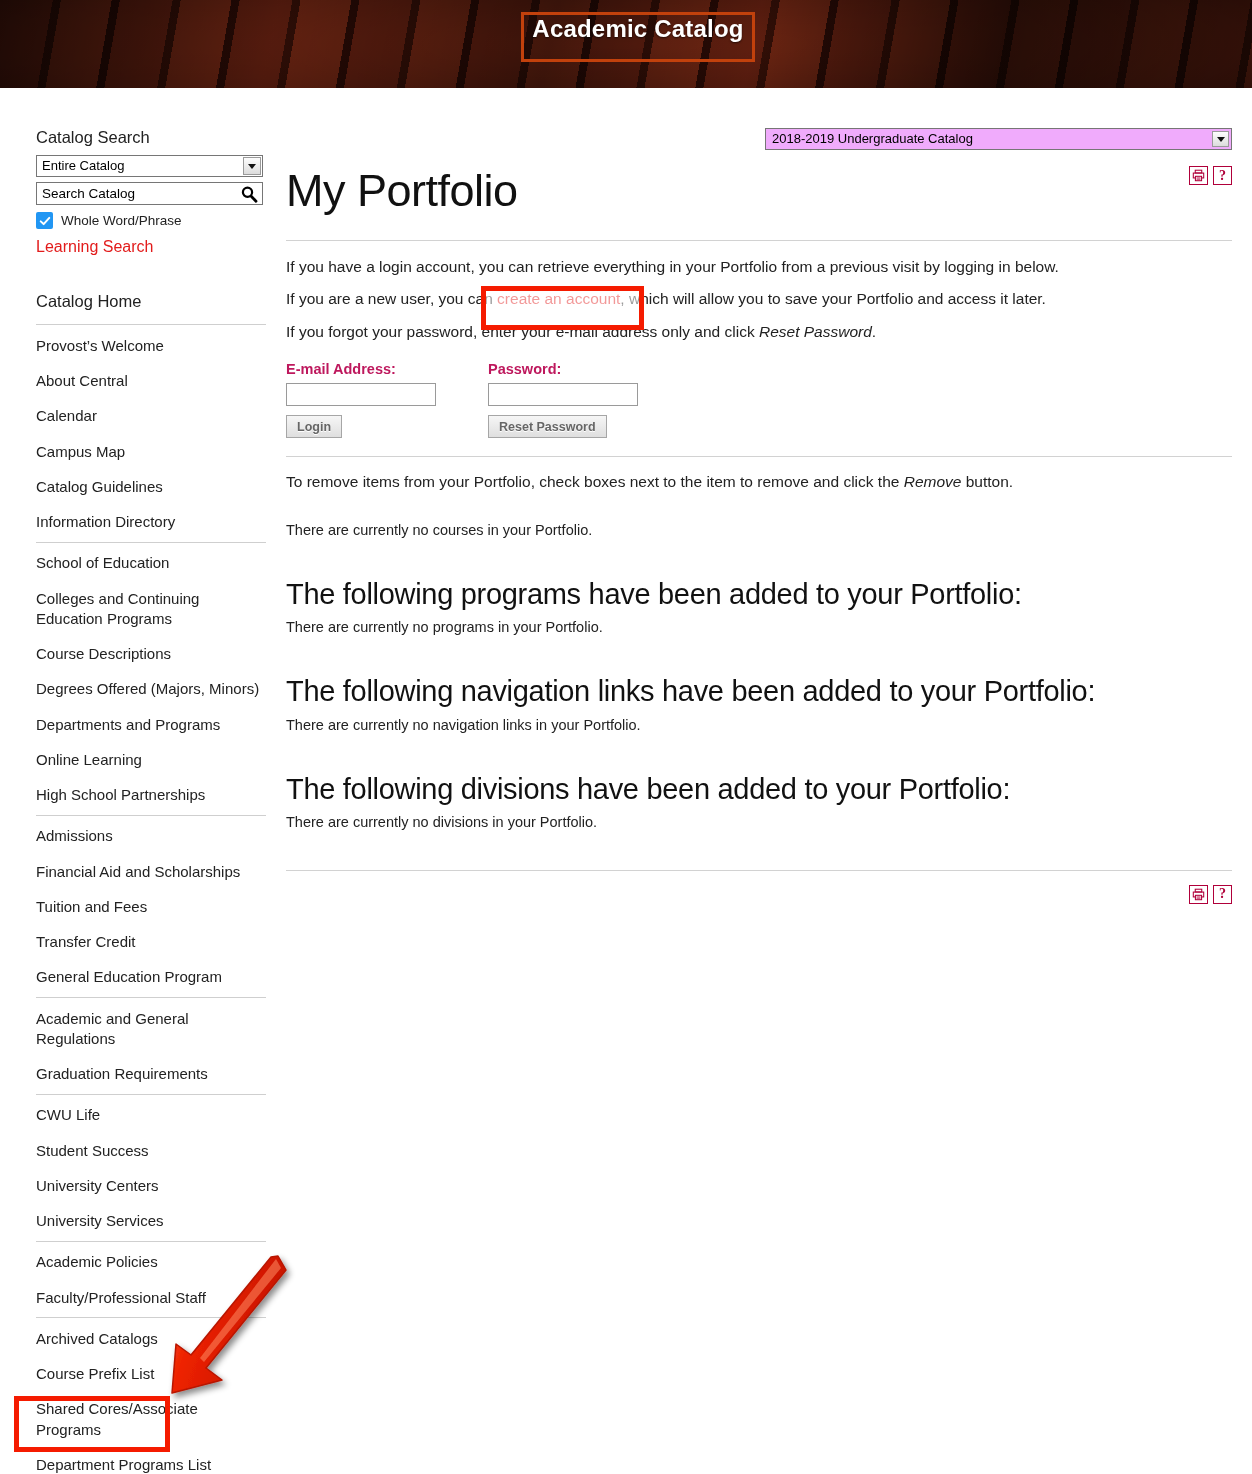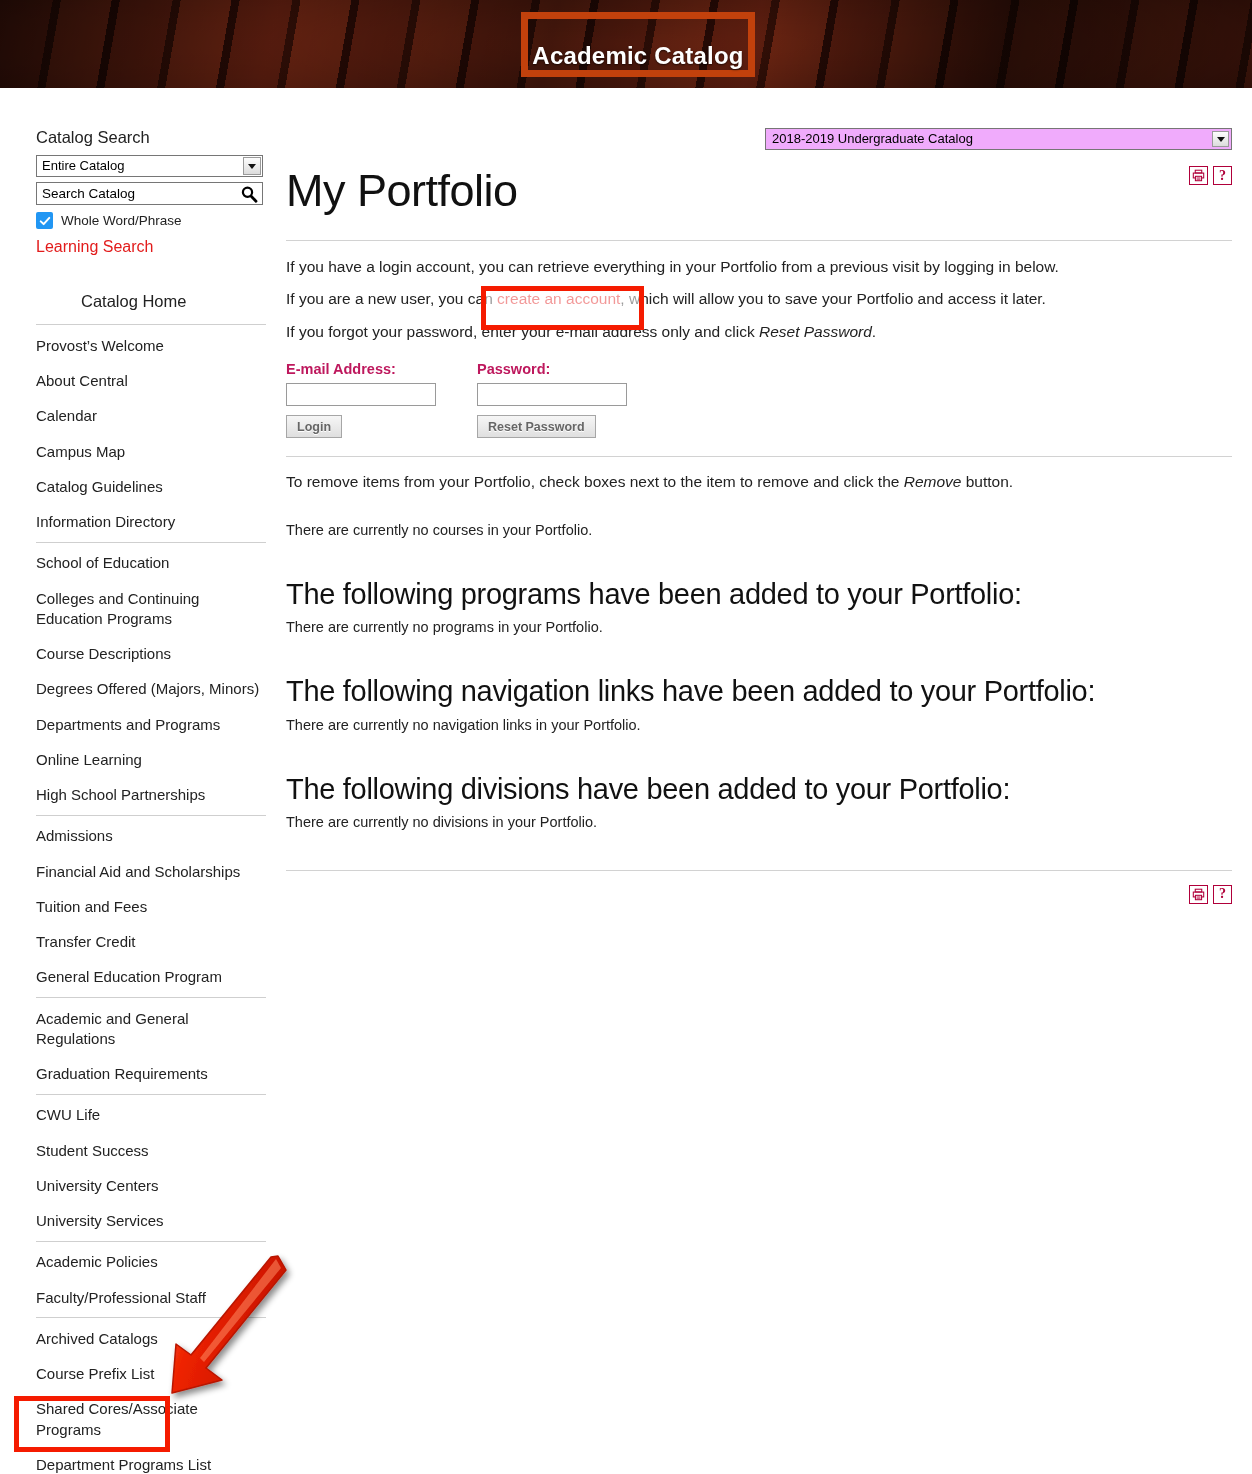--- a/index.html
+++ b/index.html
@@ -36,23 +36,23 @@
         rgba(255,255,255,0.05) 0px, rgba(255,255,255,0.05) 20px,
         rgba(0,0,0,0.22) 20px, rgba(0,0,0,0.22) 26px);
   }
   #banner .vign {
     position: absolute; inset: 0;
     background: radial-gradient(ellipse 70% 130% at 50% 50%, rgba(0,0,0,0.0) 0%, rgba(0,0,0,0.35) 70%, rgba(0,0,0,0.6) 100%);
   }
   #banner-title-box {
     position: absolute;
     left: 521px; top: 12px;
-    width: 234px; height: 65px;
-    border: 7px solid #c2410c;
-    display: flex; align-items: flex-end; justify-content: center;
+    width: 234px; height: 50px;
+    border: 3px solid #c2410c;
+    display: flex; align-items: flex-start; justify-content: center;
   }
   #banner-title-box span {
     color: #ffffff;
     font-size: 24px;
     font-weight: bold;
     letter-spacing: 0.2px;
     text-shadow: 0 1px 2px rgba(0,0,0,0.6);
   }
 
   
@@ -133,21 +133,21 @@
   }
 
   #nav { margin-top: 32px; width: 230px; }
   .nav-item {
     font-size: 15px;
     color: #222;
     line-height: 1.35;
     padding: 7.5px 0;
     cursor: pointer;
   }
-  .nav-item.home { font-size: 16.5px; padding-top: 2px; padding-bottom: 10px; margin-left: 45px; }
+  .nav-item.home { font-size: 16.5px; padding-top: 2px; padding-bottom: 10px; }
   .nav-sep {
     height: 1px;
     background: #cfcfcf;
     margin: 2px 0 3px 0;
   }
 
   
   #main {
     position: absolute;
     left: 286px; top: 40px;
@@ -215,21 +215,21 @@
     font-size: 15.5px;
     color: #222;
     line-height: 1.45;
     margin: 0 0 10px 0;
   }
   .para em { font-style: italic; }
   .link-red { color: #e21b1b; text-decoration: none; cursor: pointer; }
 
   .form-row { margin-top: 18px; display: flex; }
   .form-col { margin-right: 23px; }
-  .form-col.second { margin-left: 18px; }
+  .form-col.second { margin-left: 29px; }
   .flabel {
     font-size: 14.5px;
     font-weight: bold;
     color: #be185d;
     margin-bottom: 6px;
     display: block;
   }
   .finput {
     width: 150px; height: 23px;
     border: 1px solid #9a9a9a;

